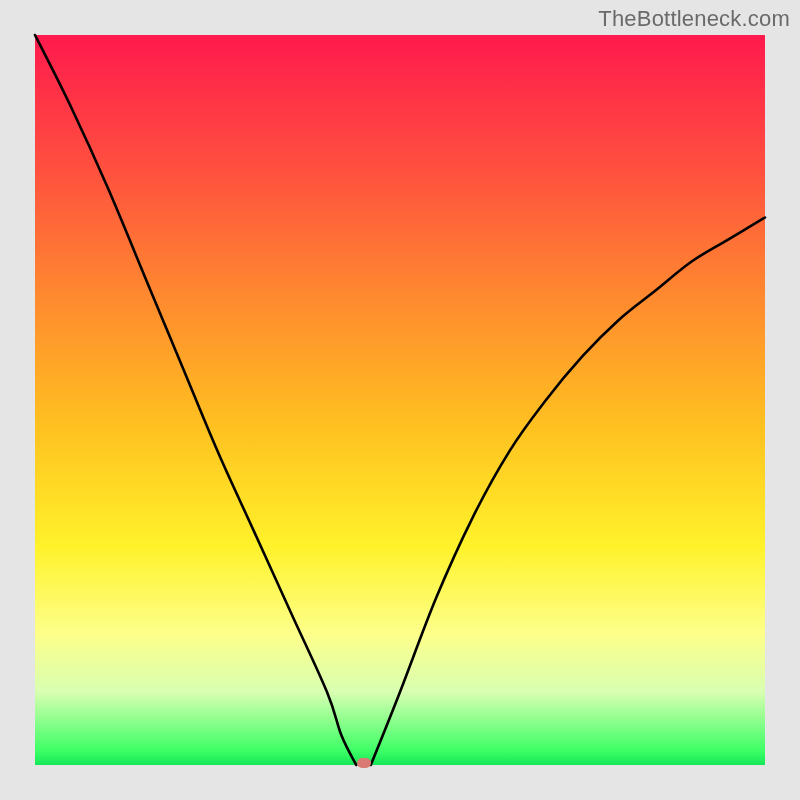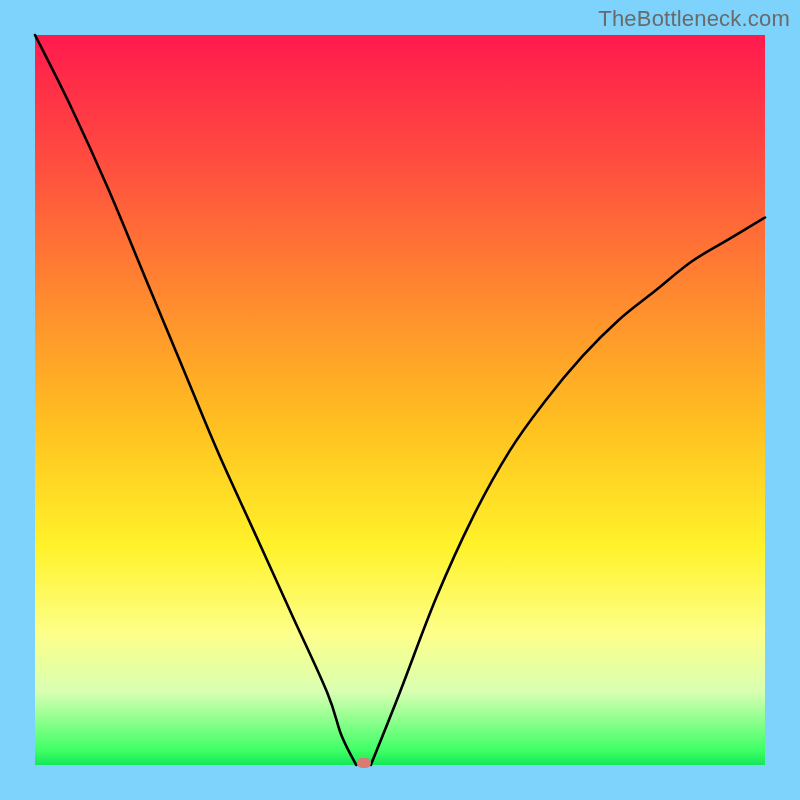--- a/index.html
+++ b/index.html
@@ -10,21 +10,21 @@
     background: #000;
     overflow: hidden;
     font-family: Arial, Helvetica, sans-serif;
   }
   .frame {
     position: absolute;
     top: 0;
     left: 0;
     width: 800px;
     height: 800px;
-    background: #7dd3fc;
+    background: #e5e5e5;
   }
   .plot-area {
     position: absolute;
     top: 35px;
     left: 35px;
     width: 730px;
     height: 730px;
     background: linear-gradient(
       to bottom,
       #ff1a4d 0%,

